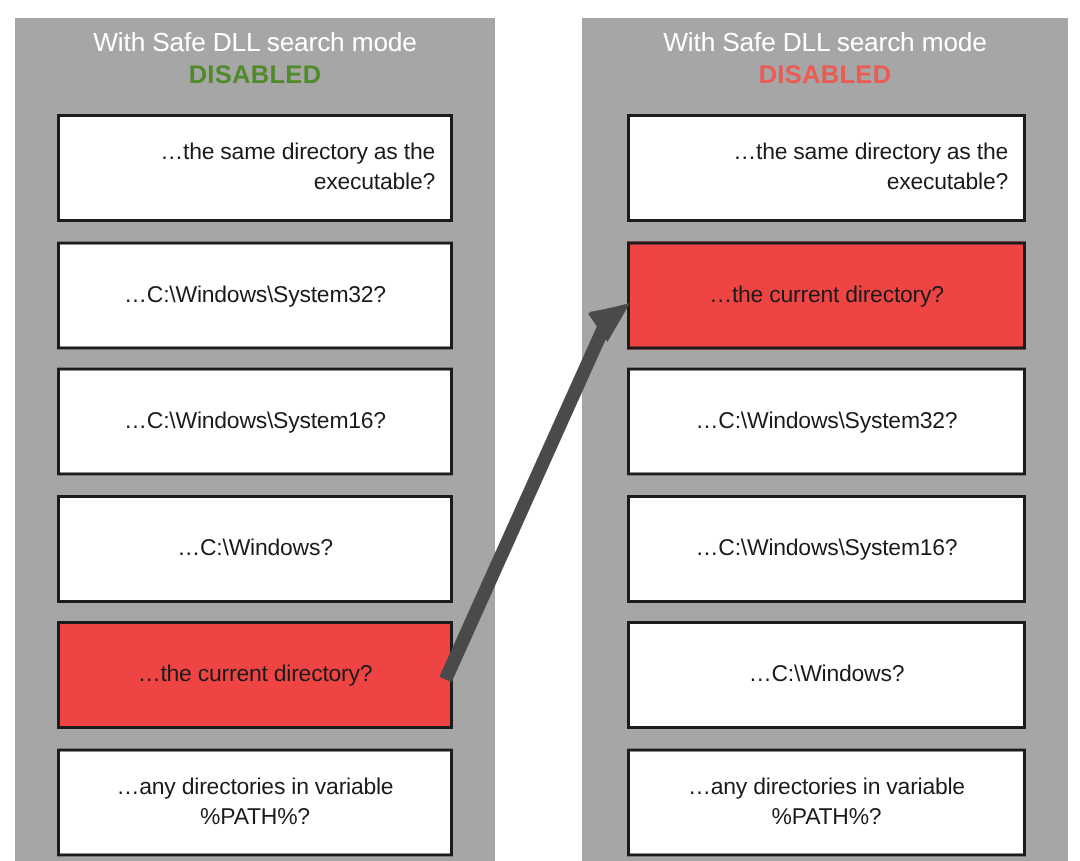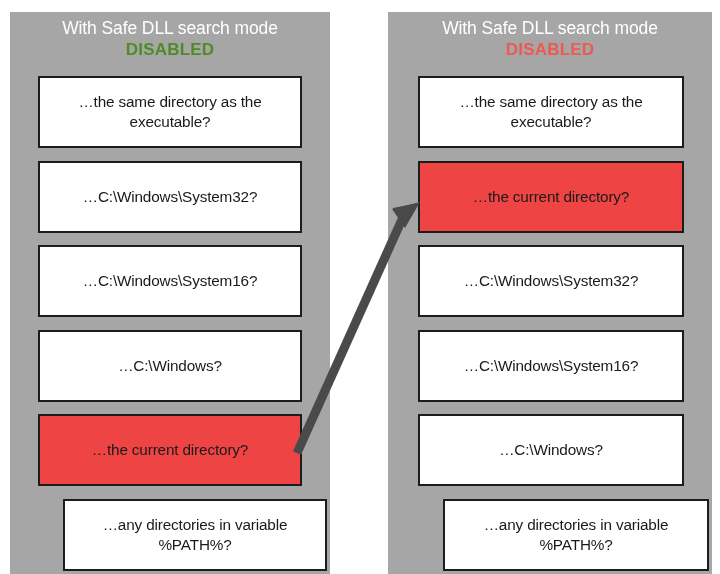--- a/index.html
+++ b/index.html
@@ -80,26 +80,26 @@
     font-size: 15.3px;
     color: #1a1a1a;
     line-height: 1.28;
     letter-spacing: -0.15px;
   }
   .panel-right .step-box { left: 30px; width: 266px; }
 
   .step-box.highlight { background: #ef4444; }
 
   
-  .slot-0 { top: 0px; }
+  .slot-0 { top: 0px; text-align: right; }
   .slot-1 { top: 85px; }
   .slot-2 { top: 169px; }
   .slot-3 { top: 254px; }
   .slot-4 { top: 338px; }
-  .slot-5 { top: 423px; margin-left: 25px; }
+  .slot-5 { top: 423px; }
 
   #arrow-layer {
     position: absolute;
     left: 0; top: 0;
     width: 720px;
     height: 574px;
     pointer-events: none;
   }
 </style>
 </head>

